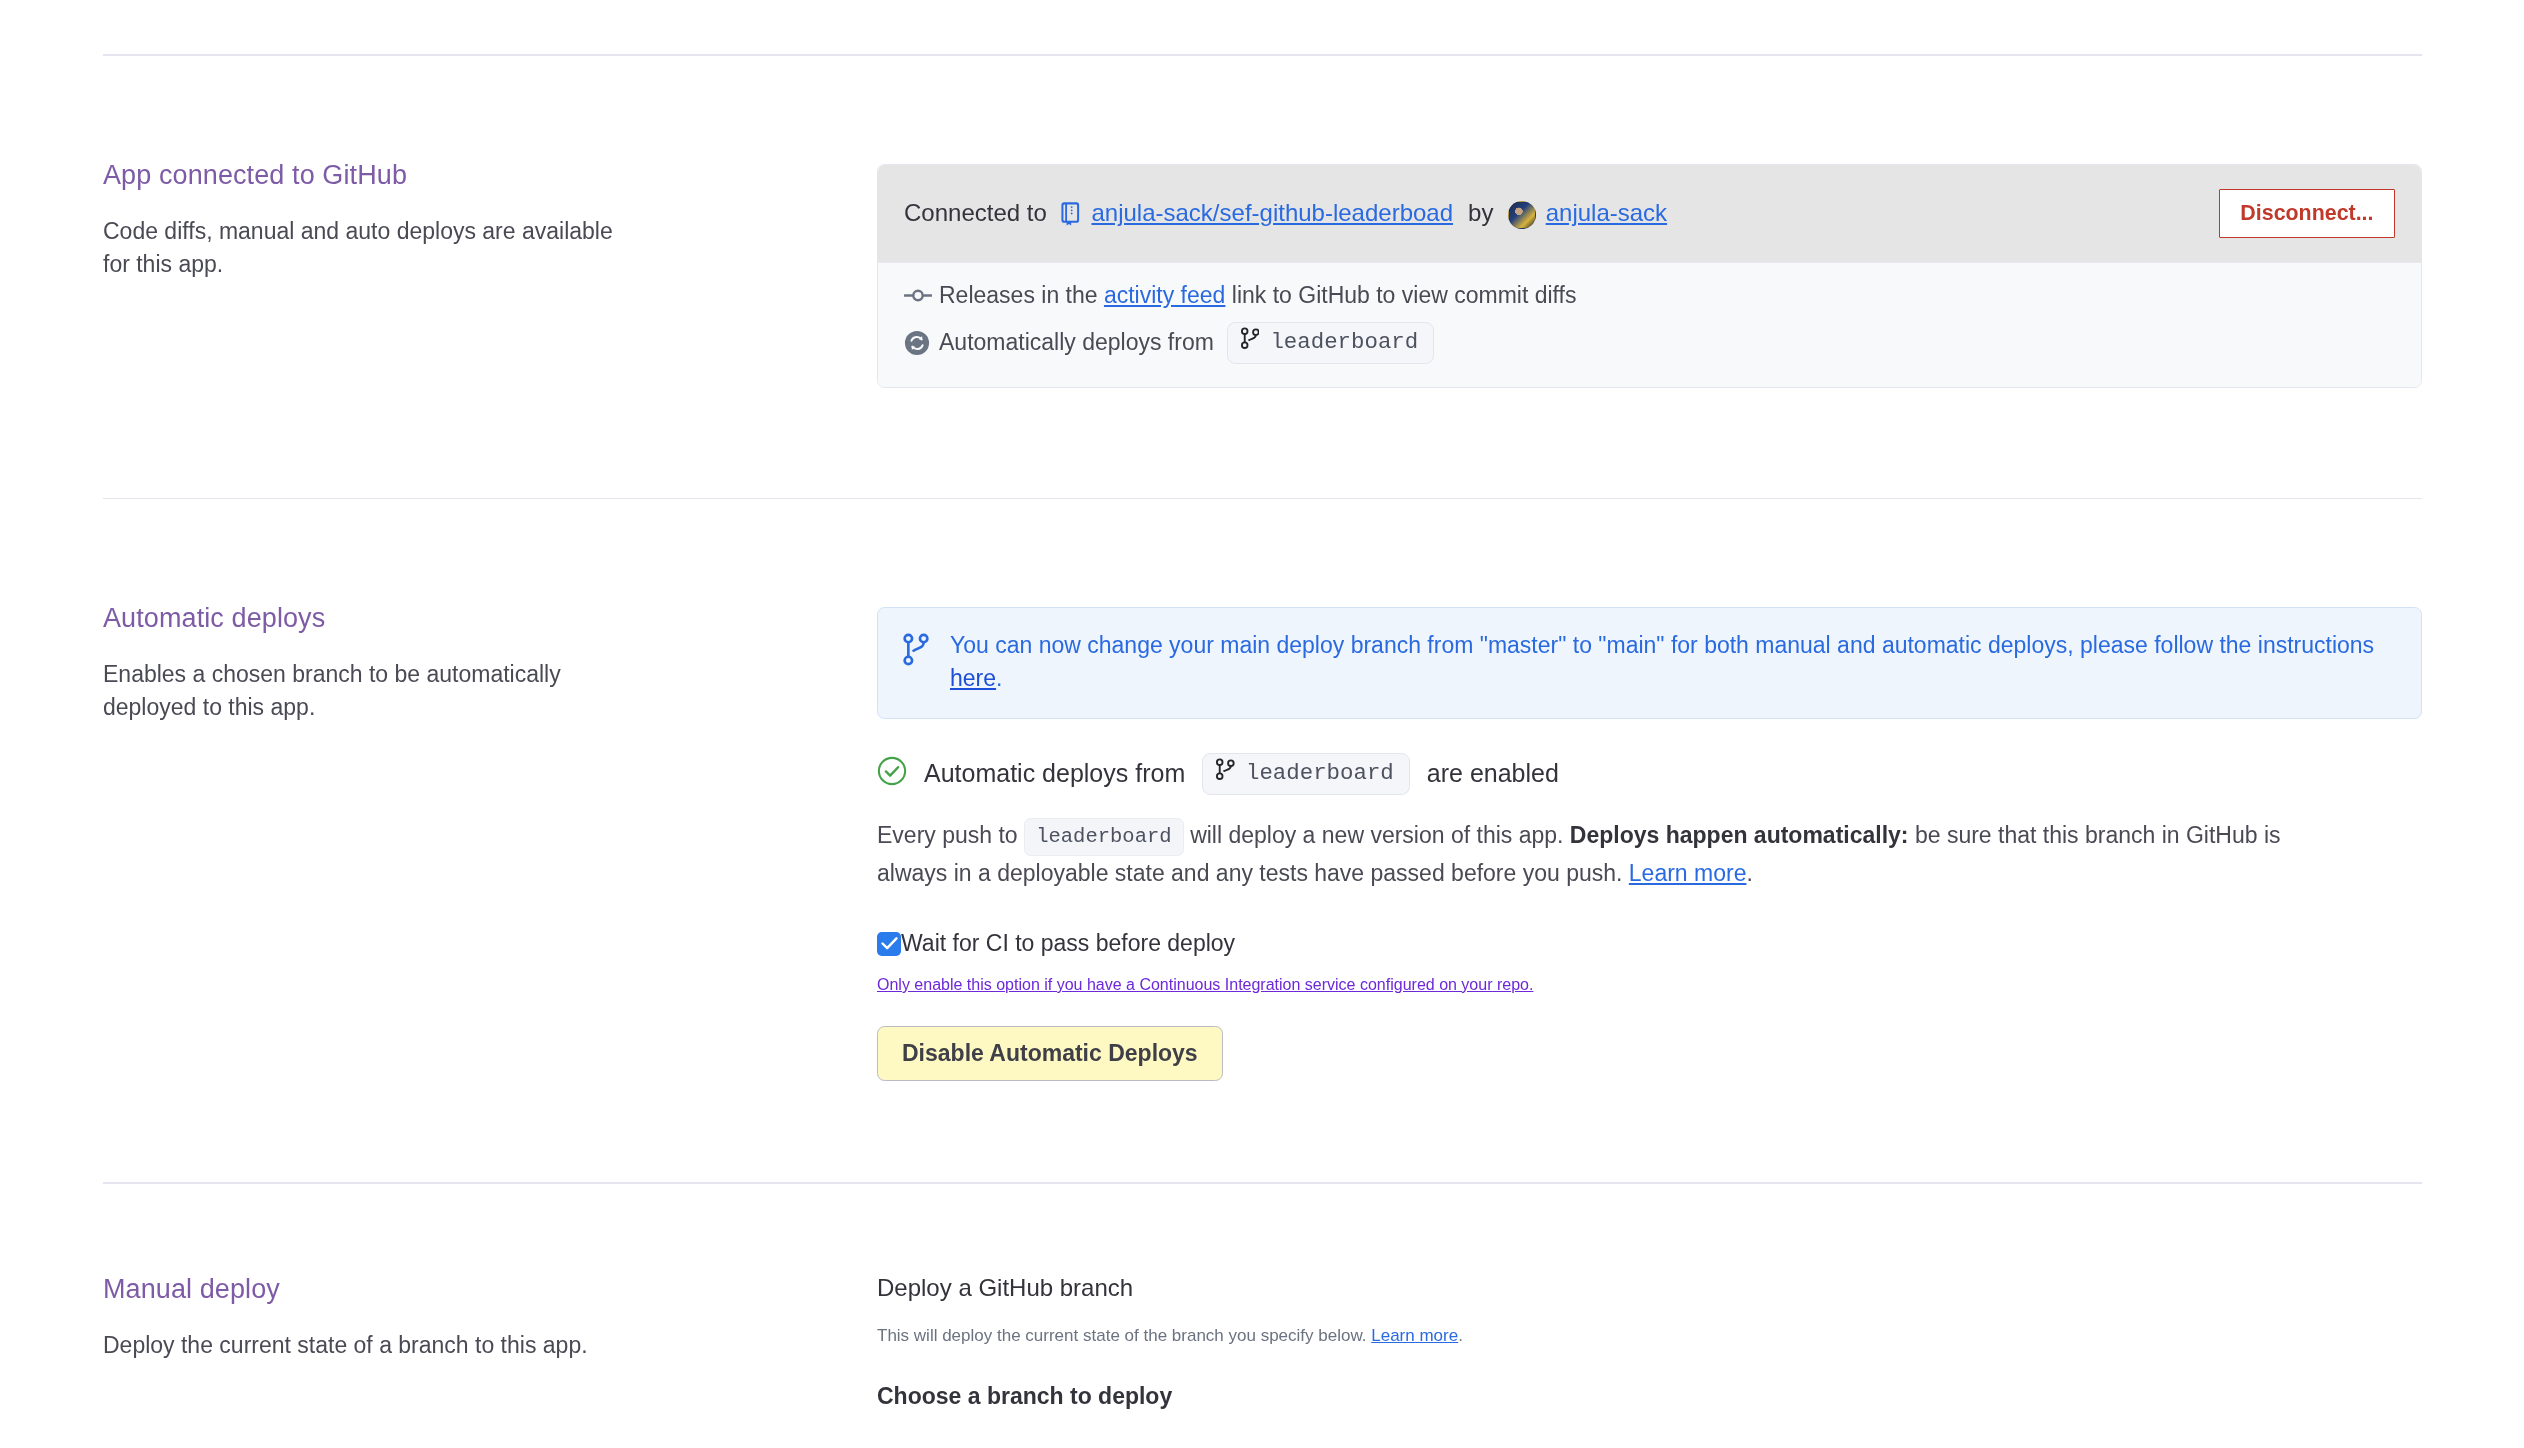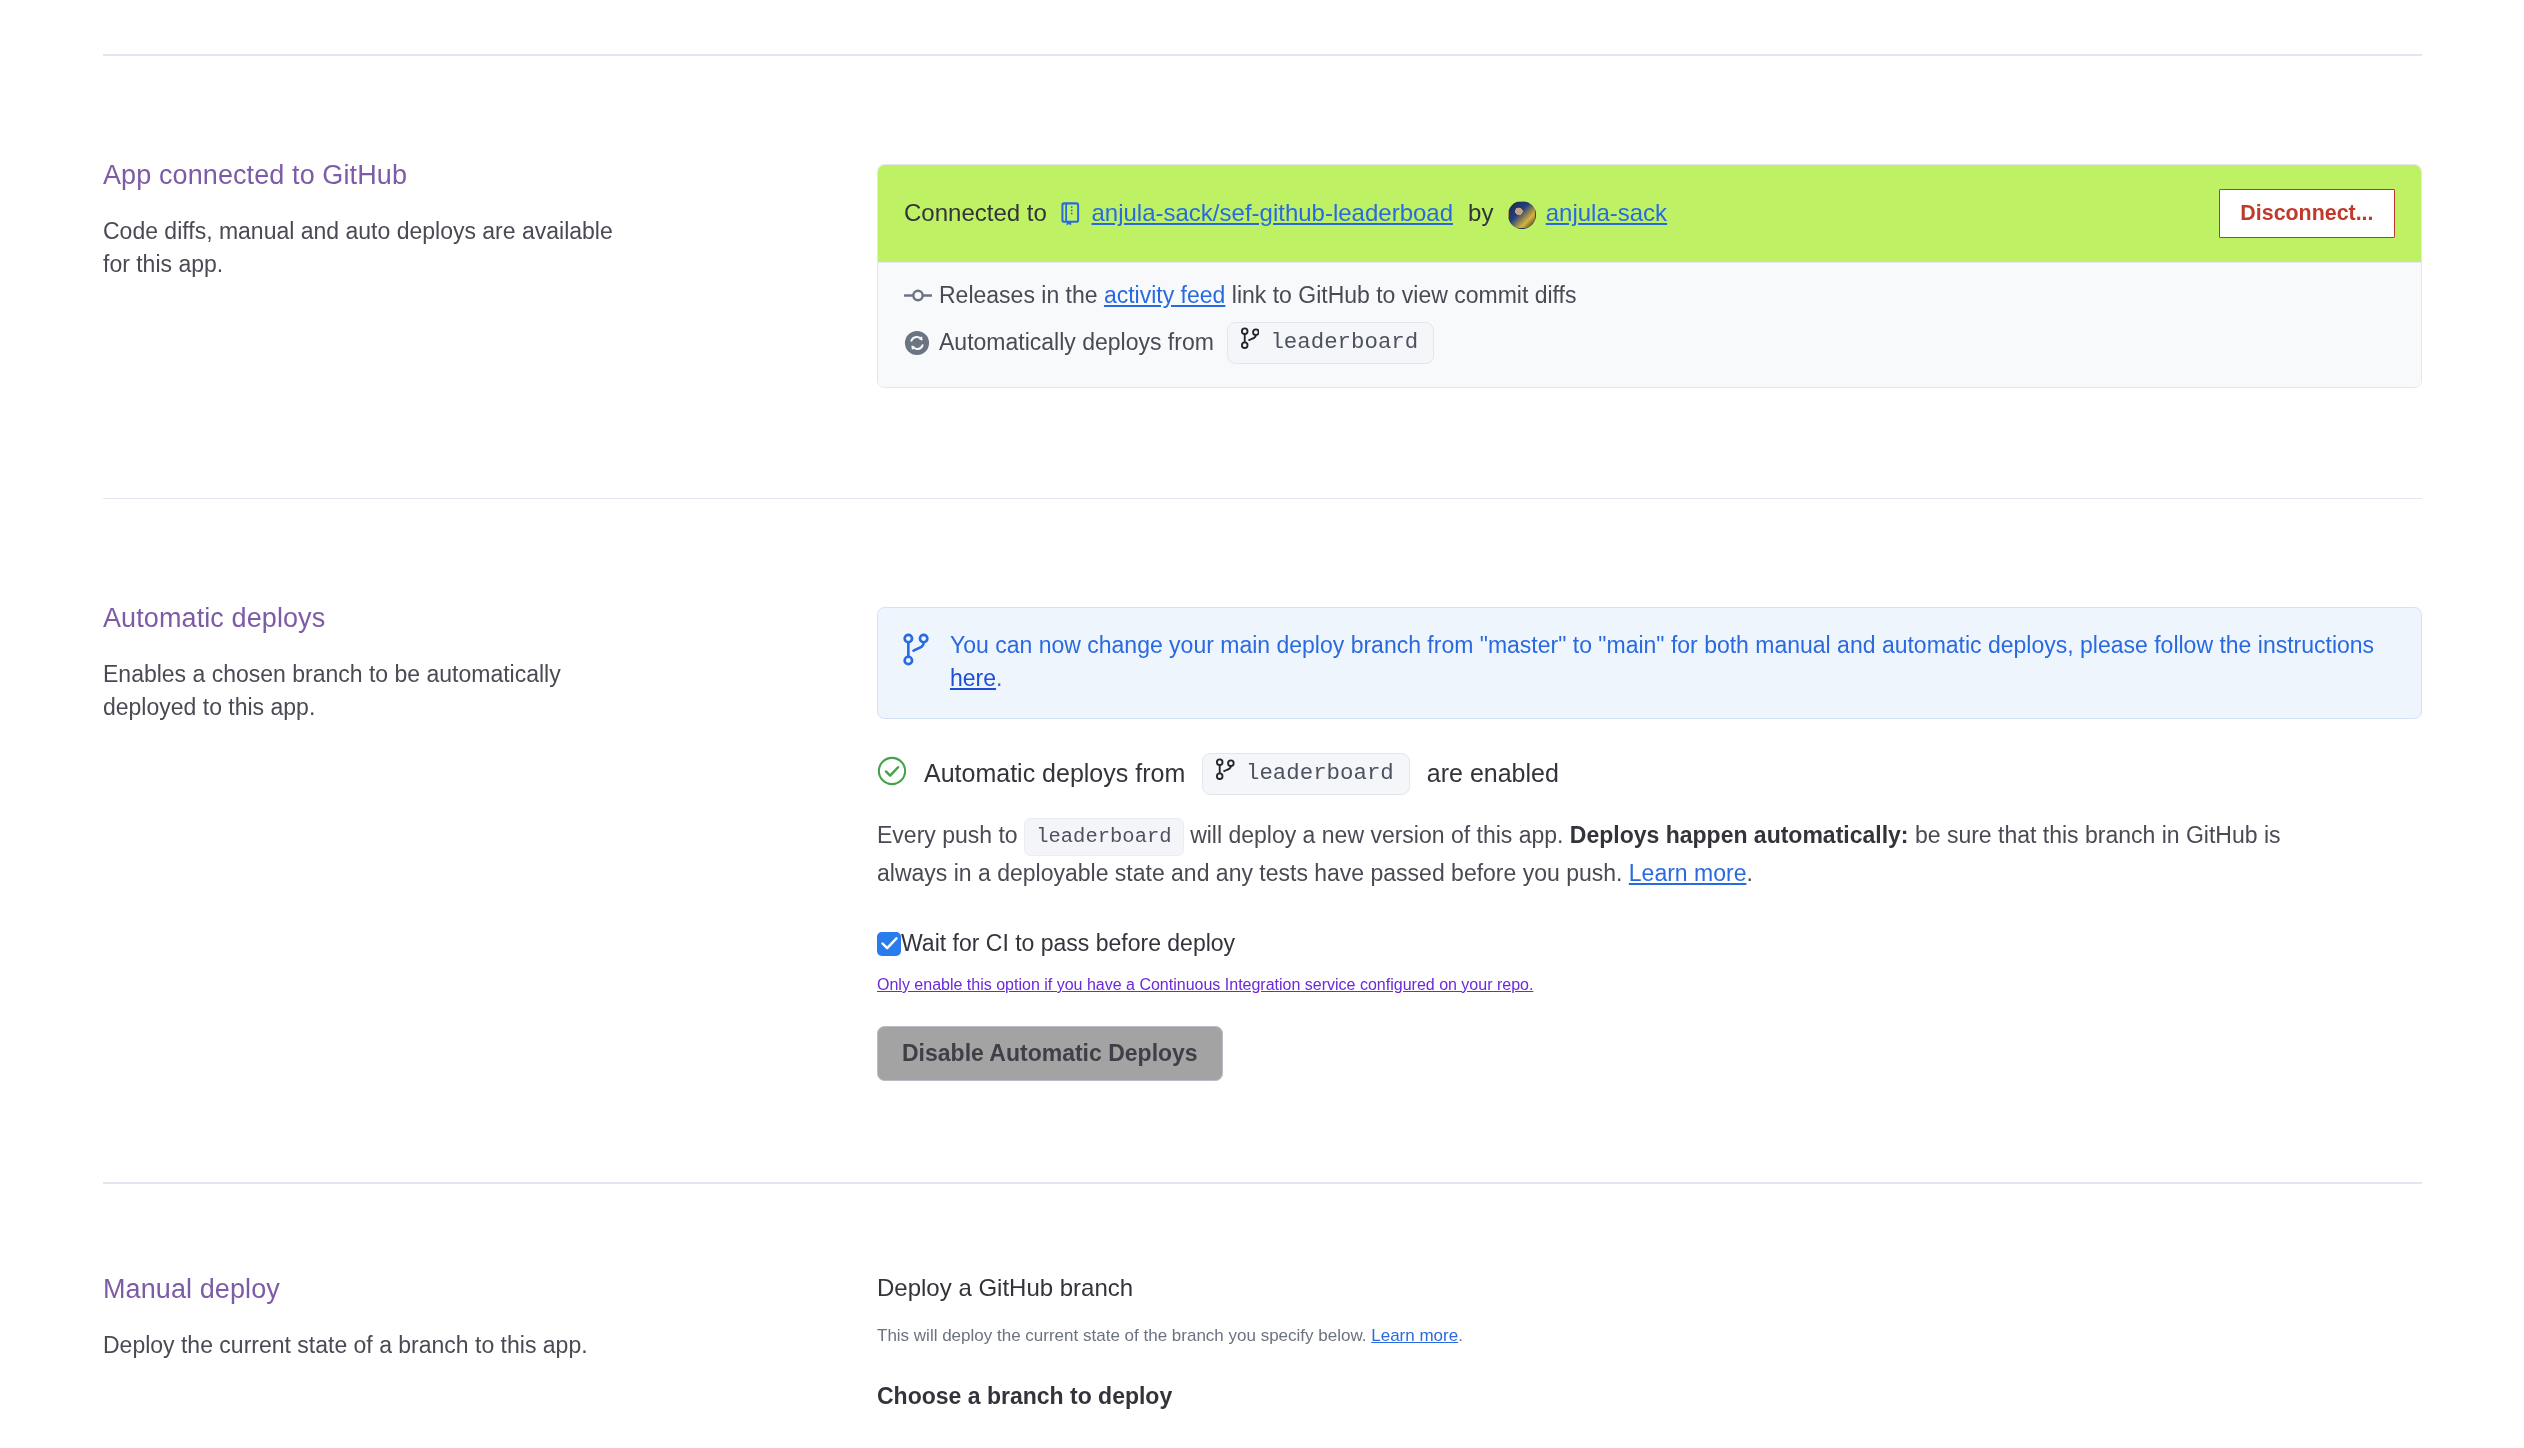--- a/index.html
+++ b/index.html
@@ -52,21 +52,21 @@
     border: 1.9px solid #e4e5ee;
     border-radius: 7.5px;
     overflow: hidden;
     background: #fff;
     margin-top: 3.7px;
   }
   .connect-head {
     display: flex;
     align-items: center;
     padding: 24px 26px;
-    background: #bef264;
+    background: #e5e5e5;
   }
   .connect-head-text {
     font-size: 24px;
     color: #33333b;
     display: flex;
     align-items: center;
     flex-wrap: nowrap;
     gap: 0;
   }
   .connect-head-text .lbl { margin-right: 13px; }
@@ -193,21 +193,21 @@
   .cb-label { font-size: 23px; color: #33333b; }
   .cb-help {
     font-size: 16px;
     color: #6d28d9;
     margin: 18.6px 0 0 0;
     text-decoration: underline;
   }
   .btn-grey {
     margin-top: 32px;
     border: 1.9px solid #b9bcc4;
-    background: #a3a3a3;
+    background: #fef9c3;
     color: #3f3f47;
     font-size: 23px;
     font-weight: 700;
     border-radius: 7.5px;
     padding: 13px 24px;
     cursor: pointer;
     font-family: inherit;
   }
 
   

